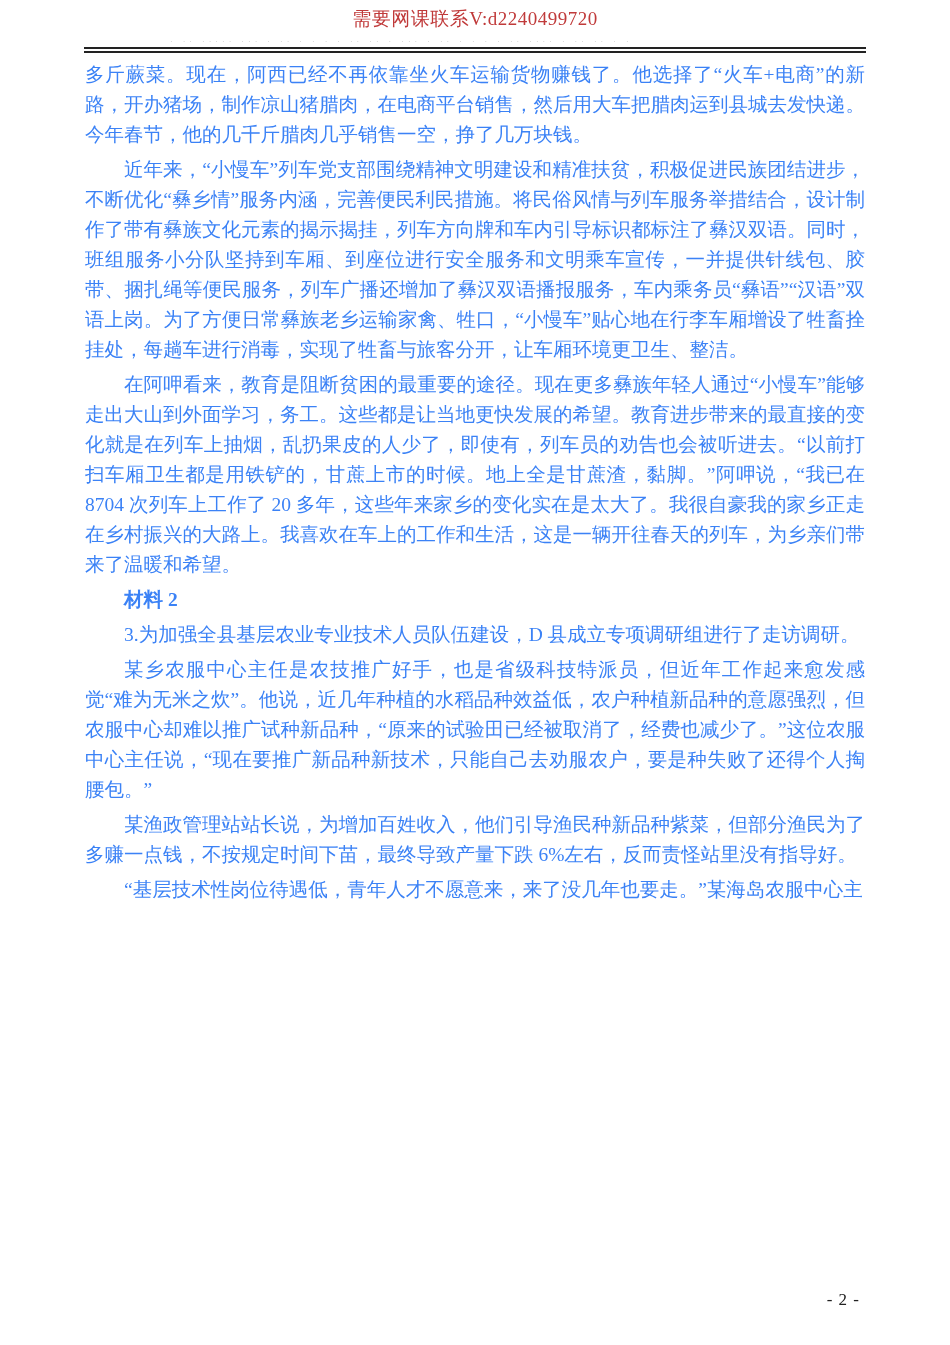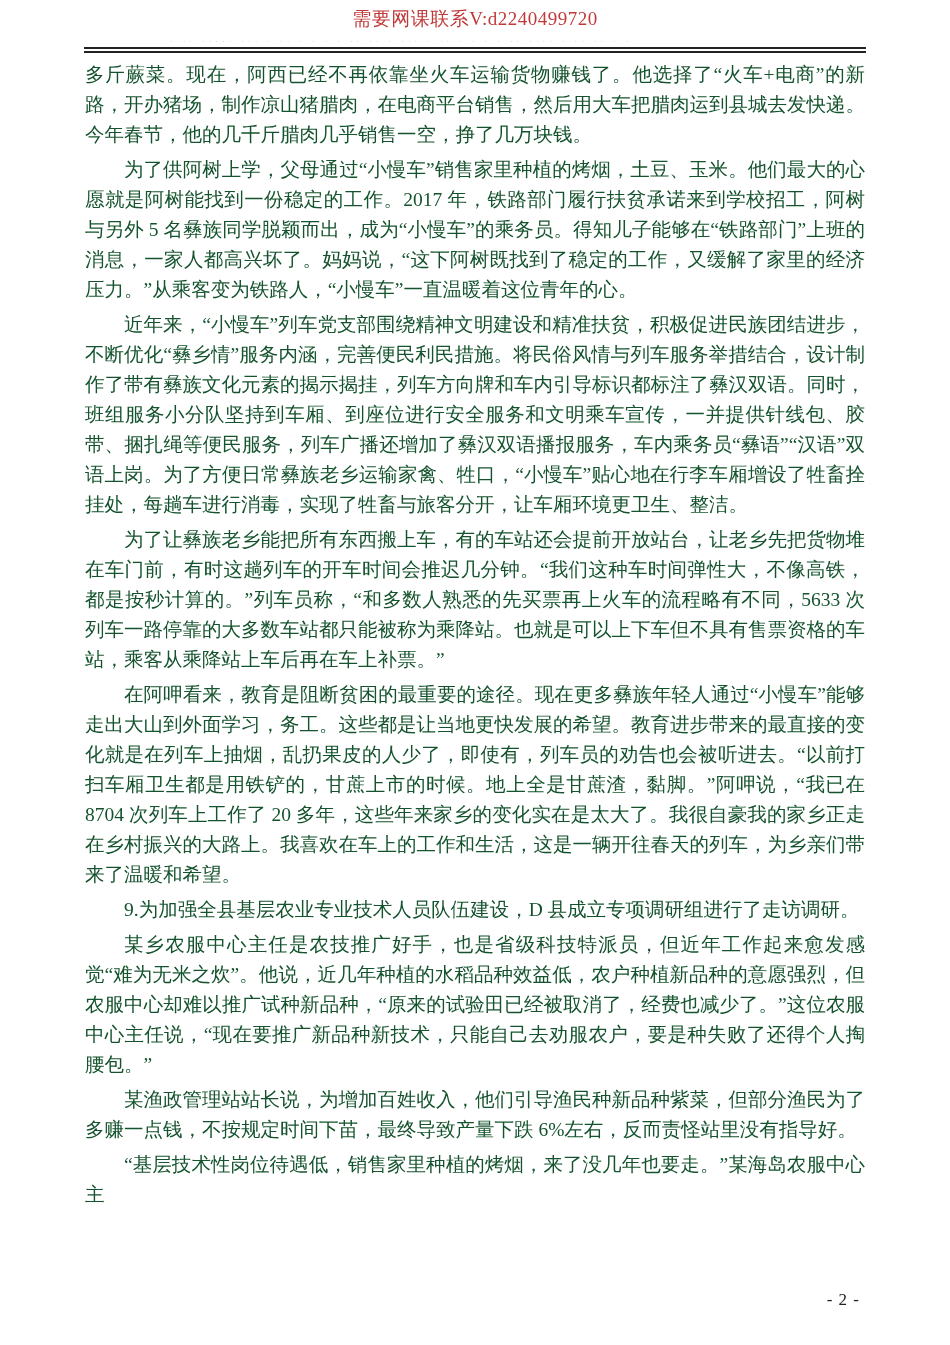--- a/index.html
+++ b/index.html
@@ -48,21 +48,21 @@
     border-top: 2px solid #222222;
     border-bottom: 2px solid #222222;
   }
   .content {
     position: absolute;
     top: 60px;
     left: 85px;
     width: 780px;
     font-size: 19.5px;
     line-height: 30px;
-    color: #14532d;
+    color: #3b82f6;
     text-align: justify;
   }
   .content p {
     margin: 0 0 5px 0;
   }
   .content p.indent {
     text-indent: 2em;
   }
   .content p.material-heading {
     text-indent: 2em;
@@ -83,25 +83,24 @@
 <div class="page">
 
   <div class="promo-header">需要网课联系V:d2240499720</div>
 
   <div class="faint-text">· ·· ····· ··· ·  ·· ·  · ·  ·  ·· ·· ·  ··· ·  ·· ·  ·  · ·  ·· ···· ·  ·· ··  · ·</div>
 
   <div class="header-rule"></div>
 
   <div class="content">
     <p>多斤蕨菜。现在，阿西已经不再依靠坐火车运输货物赚钱了。他选择了“火车+电商”的新路，开办猪场，制作凉山猪腊肉，在电商平台销售，然后用大车把腊肉运到县城去发快递。今年春节，他的几千斤腊肉几乎销售一空，挣了几万块钱。</p>
-    <p class="indent">为了供阿树上学，父母通过“小慢车”销售家里种植的烤烟，土豆、玉米。他们最大的心愿就是阿树能找到一份稳定的工作。2017 年，铁路部门履行扶贫承诺来到学校招工，阿树与另外 5 名彝族同学脱颖而出，成为“小慢车”的乘务员。得知儿子能够在“铁路部门”上班的消息，一家人都高兴坏了。妈妈说，“这下阿树既找到了稳定的工作，又缓解了家里的经济压力。”从乘客变为铁路人，“小慢车”一直温暖着这位青年的心。</p>
     <p class="indent">近年来，“小慢车”列车党支部围绕精神文明建设和精准扶贫，积极促进民族团结进步，不断优化“彝乡情”服务内涵，完善便民利民措施。将民俗风情与列车服务举措结合，设计制作了带有彝族文化元素的揭示揭挂，列车方向牌和车内引导标识都标注了彝汉双语。同时，班组服务小分队坚持到车厢、到座位进行安全服务和文明乘车宣传，一并提供针线包、胶带、捆扎绳等便民服务，列车广播还增加了彝汉双语播报服务，车内乘务员“彝语”“汉语”双语上岗。为了方便日常彝族老乡运输家禽、牲口，“小慢车”贴心地在行李车厢增设了牲畜拴挂处，每趟车进行消毒，实现了牲畜与旅客分开，让车厢环境更卫生、整洁。</p>
-    <p class="indent">为了让彝族老乡能把所有东西搬上车，有的车站还会提前开放站台，让老乡先把货物堆在车门前，有时这趟列车的开车时间会推迟几分钟。“我们这种车时间弹性大，不像高铁，都是按秒计算的。”列车员称，“和多数人熟悉的先买票再上火车的流程略有不同，5633 次列车一路停靠的大多数车站都只能被称为乘降站。也就是可以上下车但不具有售票资格的车站，乘客从乘降站上车后再在车上补票。”</p>
     <p class="indent">在阿呷看来，教育是阻断贫困的最重要的途径。现在更多彝族年轻人通过“小慢车”能够走出大山到外面学习，务工。这些都是让当地更快发展的希望。教育进步带来的最直接的变化就是在列车上抽烟，乱扔果皮的人少了，即使有，列车员的劝告也会被听进去。“以前打扫车厢卫生都是用铁铲的，甘蔗上市的时候。地上全是甘蔗渣，黏脚。”阿呷说，“我已在 8704 次列车上工作了 20 多年，这些年来家乡的变化实在是太大了。我很自豪我的家乡正走在乡村振兴的大路上。我喜欢在车上的工作和生活，这是一辆开往春天的列车，为乡亲们带来了温暖和希望。</p>
-    <p class="indent">9.为加强全县基层农业专业技术人员队伍建设，D 县成立专项调研组进行了走访调研。</p>
+    <p class="material-heading">材料 2</p>
+    <p class="indent">3.为加强全县基层农业专业技术人员队伍建设，D 县成立专项调研组进行了走访调研。</p>
     <p class="indent">某乡农服中心主任是农技推广好手，也是省级科技特派员，但近年工作起来愈发感觉“难为无米之炊”。他说，近几年种植的水稻品种效益低，农户种植新品种的意愿强烈，但农服中心却难以推广试种新品种，“原来的试验田已经被取消了，经费也减少了。”这位农服中心主任说，“现在要推广新品种新技术，只能自己去劝服农户，要是种失败了还得个人掏腰包。”</p>
     <p class="indent">某渔政管理站站长说，为增加百姓收入，他们引导渔民种新品种紫菜，但部分渔民为了多赚一点钱，不按规定时间下苗，最终导致产量下跌 6%左右，反而责怪站里没有指导好。</p>
-    <p class="indent">“基层技术性岗位待遇低，销售家里种植的烤烟，来了没几年也要走。”某海岛农服中心主</p>
+    <p class="indent">“基层技术性岗位待遇低，青年人才不愿意来，来了没几年也要走。”某海岛农服中心主</p>
   </div>
 
   <div class="page-number">- 2 -</div>
 
 </div>
 
 </body></html>

